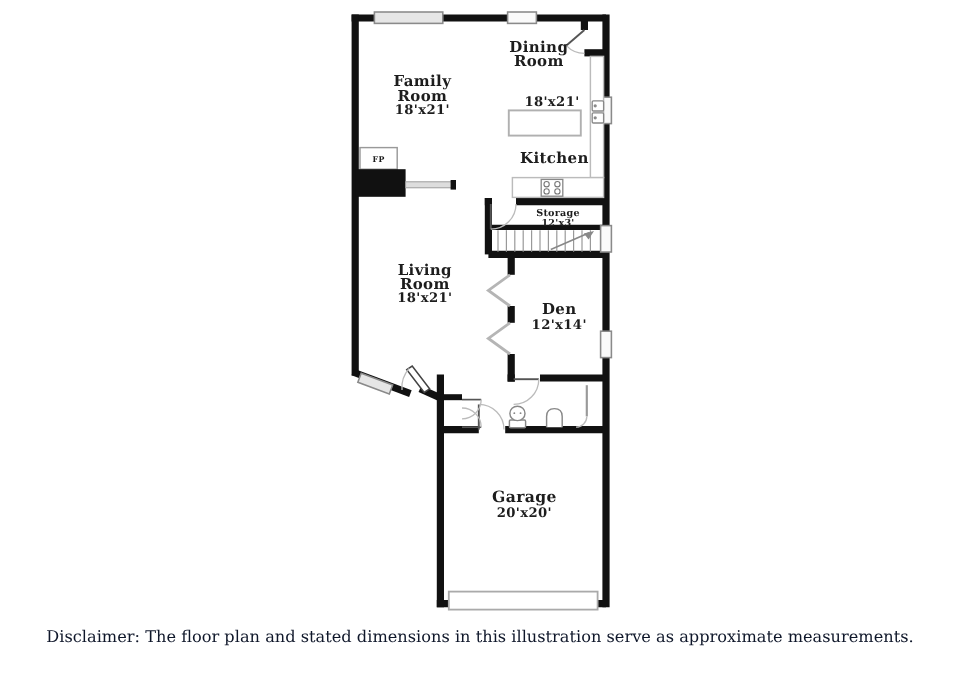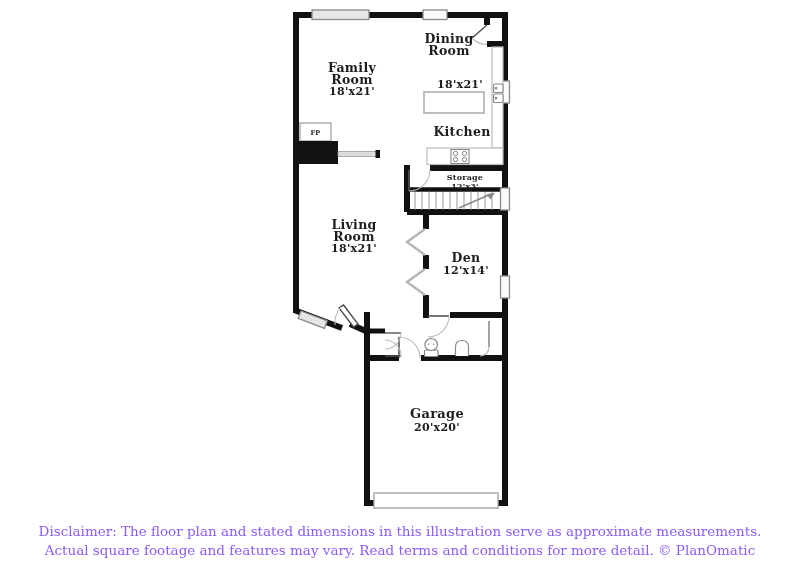--- a/index.html
+++ b/index.html
@@ -7,21 +7,21 @@
        font-family:"DejaVu Serif","Liberation Serif",serif;}
   #plan-wrap{position:absolute;left:0;top:0;width:800px;height:582px;}
   svg text{fill:#1d1d1d;font-family:"DejaVu Serif","Liberation Serif",serif;
            font-weight:bold;letter-spacing:.3px;}
   .room-name{font-size:12.5px;}
   .room-dims{font-size:11px;}
   .small-name{font-size:8px;letter-spacing:.2px;}
   .tiny-name{font-size:6.5px;}
   .garage-name{font-size:13px;}
   #footer{position:absolute;left:0;top:522px;width:800px;text-align:center;
-          font-size:13.5px;line-height:18.5px;color:#8b5cf6;}
+          font-size:13.5px;line-height:18.5px;color:#0f172a;}
   #footer span{display:block;}
 </style>
 </head>
 <body>
 
 <div id="plan-wrap">
 <svg width="800" height="582" viewBox="0 0 800 582">
 
   <g stroke="#111" stroke-width="6" fill="none" stroke-linecap="butt">
     <path d="M293,15 H505"></path>
@@ -190,14 +190,13 @@
     <g>
       <text class="garage-name" x="437" y="418">Garage</text>
       <text class="room-dims" x="437" y="431">20'x20'</text>
     </g>
   </g>
 </svg>
 </div>
 
 <div id="footer">
   <span>Disclaimer: The floor plan and stated dimensions in this illustration serve as approximate measurements.</span>
-  <span>Actual square footage and features may vary. Read terms and conditions for more detail. © PlanOmatic</span>
 </div>
 
 </body></html>

